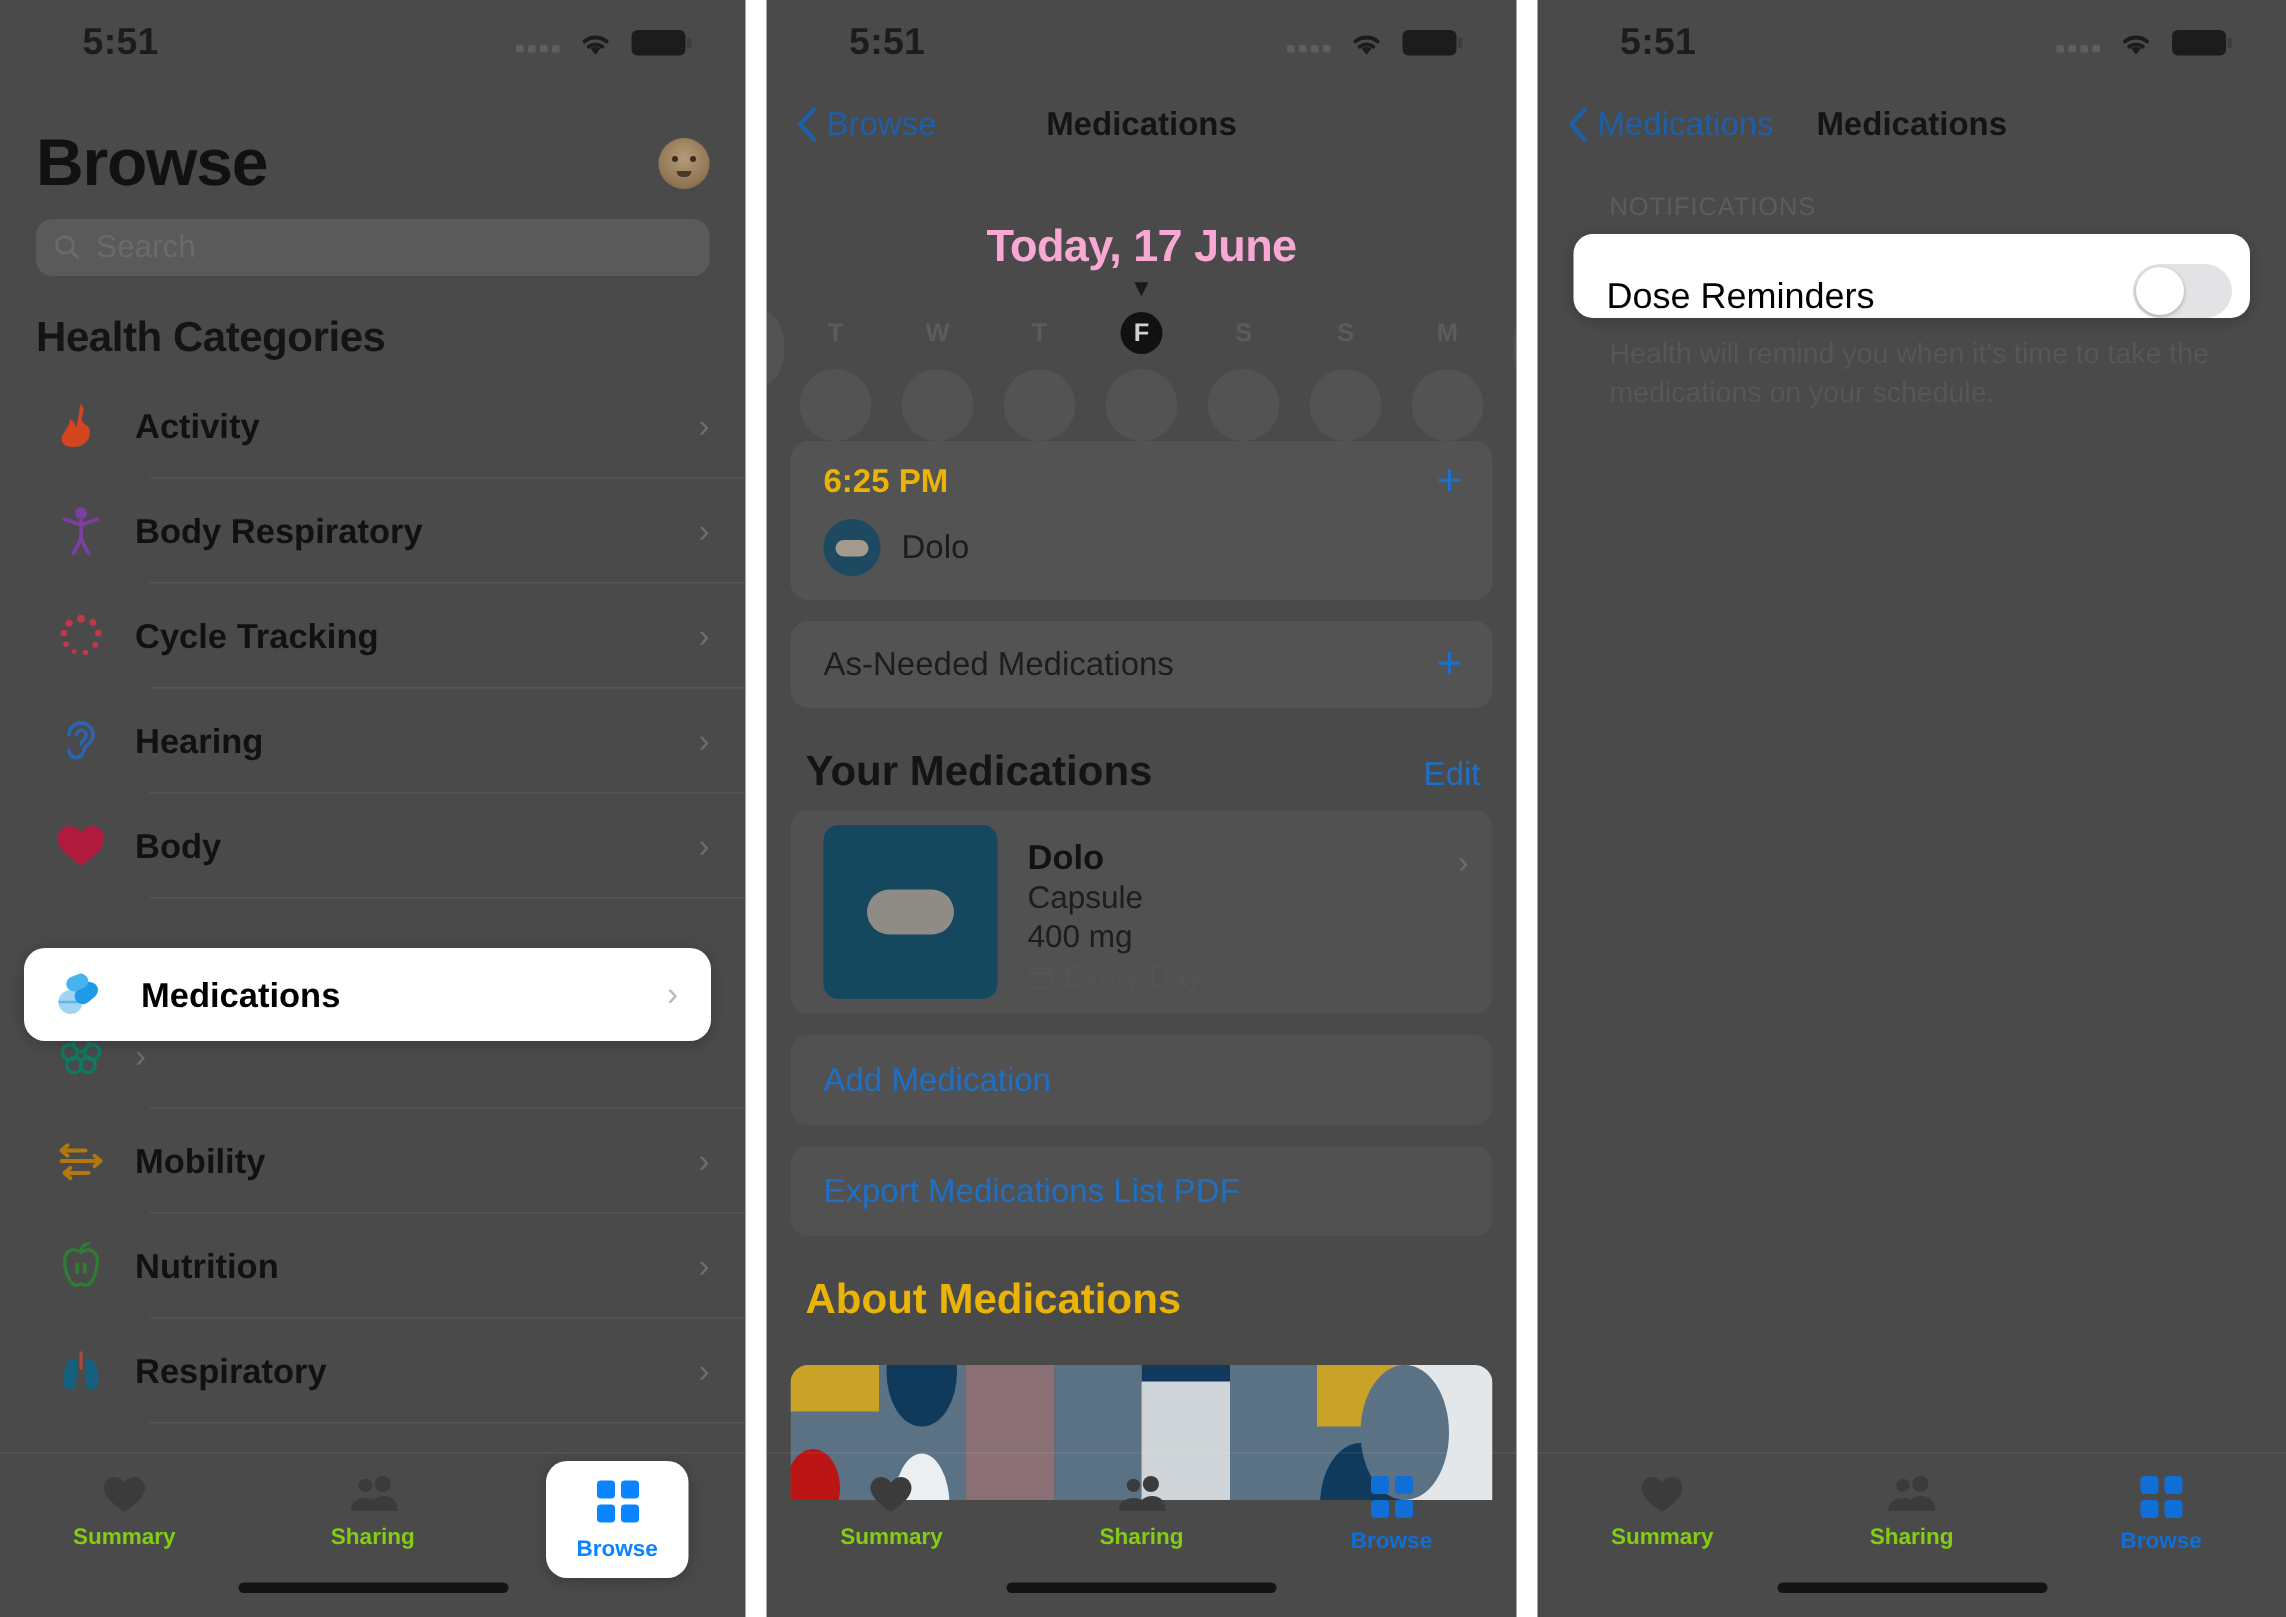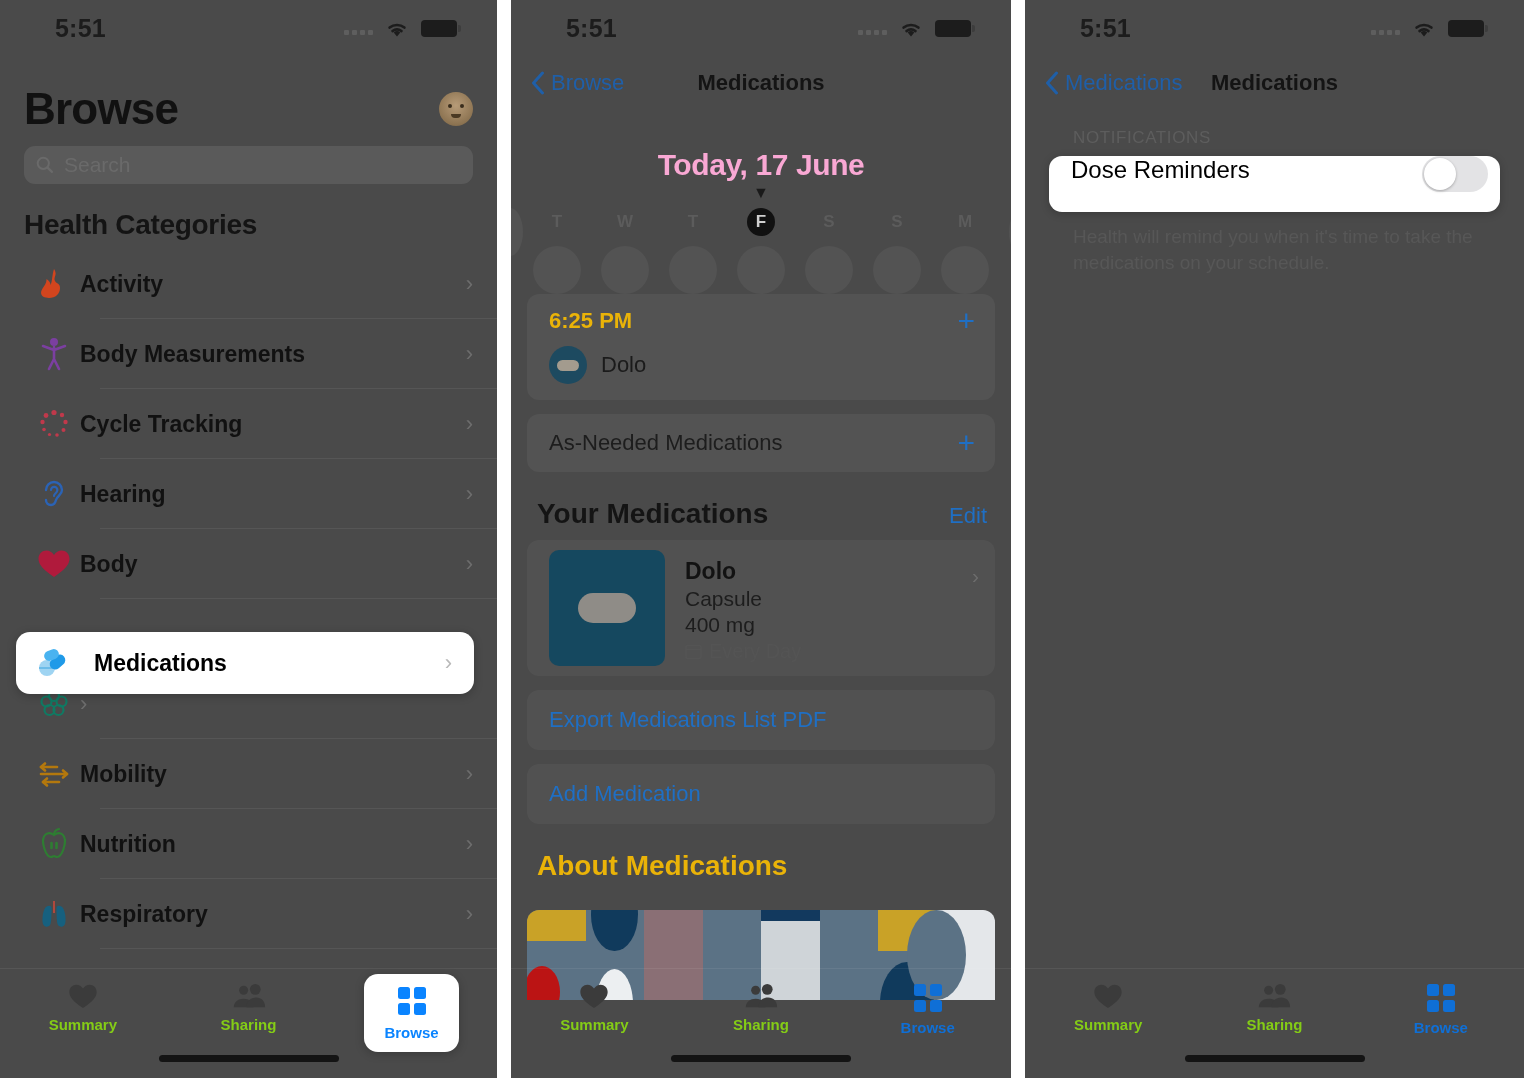--- a/index.html
+++ b/index.html
@@ -87,21 +87,21 @@
   .search-ph { font-size: 21px; color: #6a6a6a; }
 
   .sec-head {
     font-size: 28px; font-weight: 700; color: #141414;
     padding: 25px 24px 8px 24px; letter-spacing: -.3px;
   }
 
   .cat-list { }
   .cat-row {
     position: relative;
-    display: flex; align-items: center; gap: 6px;
+    display: flex; align-items: center; gap: 16px;
     height: 70px; padding: 0 24px 0 34px;
   }
   .cat-row:after {
     content: ""; position: absolute; left: 100px; right: 0; bottom: 0;
     height: 1px; background: rgba(255,255,255,.07);
   }
   .cat-ico { width: 40px; display: flex; align-items: center; justify-content: center; }
   .cat-label { flex: 1; font-size: 23px; font-weight: 600; color: #111; }
   .chev {
     color: #6d6d6d; font-size: 22px; line-height: 1; font-weight: 400;
@@ -254,21 +254,21 @@
   
   .group-head {
     font-size: 17px; font-weight: 500; color: #5d5d5d;
     padding: 18px 26px 8px 48px; letter-spacing: .6px;
   }
   .toggle-card {
     position: relative; z-index: 6;
     margin: 0 24px; background: #fff; border-radius: 13px;
     box-shadow: 0 2px 9px rgba(0,0,0,.22);
     height: 56px; padding: 0 12px 0 22px;
-    display: flex; align-items: flex-start; justify-content: space-between;
+    display: flex; align-items: flex-end; justify-content: space-between;
   }
   .toggle-label { font-size: 24px; color: #000; }
   .switch {
     width: 66px; height: 36px; border-radius: 18px; background: #e3e3e5;
     position: relative;
   }
   .switch .knob {
     position: absolute; left: 2px; top: 2px;
     width: 32px; height: 32px; border-radius: 50%; background: #fff;
     box-shadow: 0 1px 3px rgba(0,0,0,.28);
@@ -332,21 +332,21 @@
         <div class="chev">›</div>
       </div>
 
       <div class="cat-row">
         <div class="cat-ico">
           <svg width="30" height="34" viewBox="0 0 30 34">
               <circle cx="15" cy="5" r="4" fill="#7b3fa0"></circle>
               <path d="M15 10v12M15 13L4 9M15 13l11-4M15 22l-5 10M15 22l5 10" stroke="#7b3fa0" stroke-width="2.6" stroke-linecap="round" fill="none"></path>
             </svg>
         </div>
-        <div class="cat-label">Body Measurements</div>
+        <div class="cat-label">Body Respiratory</div>
         <div class="chev">›</div>
       </div>
 
       <div class="cat-row">
         <div class="cat-ico">
           <svg width="32" height="32" viewBox="0 0 32 32">
             <g fill="#c0394b">
               <circle cx="16" cy="4.5" r="2.6"></circle>
                 <circle cx="24" cy="7" r="2.2"></circle>
                 <circle cx="27.5" cy="14" r="2.2"></circle>
@@ -598,22 +598,22 @@
           <svg width="17" height="17" viewBox="0 0 17 17">
               <rect x="1" y="2.5" width="15" height="13" rx="2" stroke="#545454" stroke-width="1.6" fill="none"></rect>
               <path d="M1 6.5h15" stroke="#545454" stroke-width="1.6"></path>
             </svg>
           <span>Every Day</span>
         </div>
       </div>
       <div class="med-chev">›</div>
     </div>
 
+    <div class="link-card">Add Medication</div>
     <div class="link-card">Export Medications List PDF</div>
-    <div class="link-card">Add Medication</div>
 
     <div class="about-head">About Medications</div>
     <div class="about-img">
       <div class="ai" style="background:#5b7285">
           <div style="position:absolute;inset:0 0 auto 0;height:34%;background:#c9a227"></div>
           <div style="position:absolute;left:-6%;bottom:-20%;width:62%;height:58%;border-radius:50%;background:#bb1414"></div>
         </div>
       <div class="ai" style="background:#5b7285">
           <div style="position:absolute;left:10%;top:-36%;width:80%;height:82%;border-radius:50%;background:#103a5c"></div>
           <div style="position:absolute;left:18%;bottom:-44%;width:64%;height:78%;border-radius:50%;background:#eceff1"></div>

